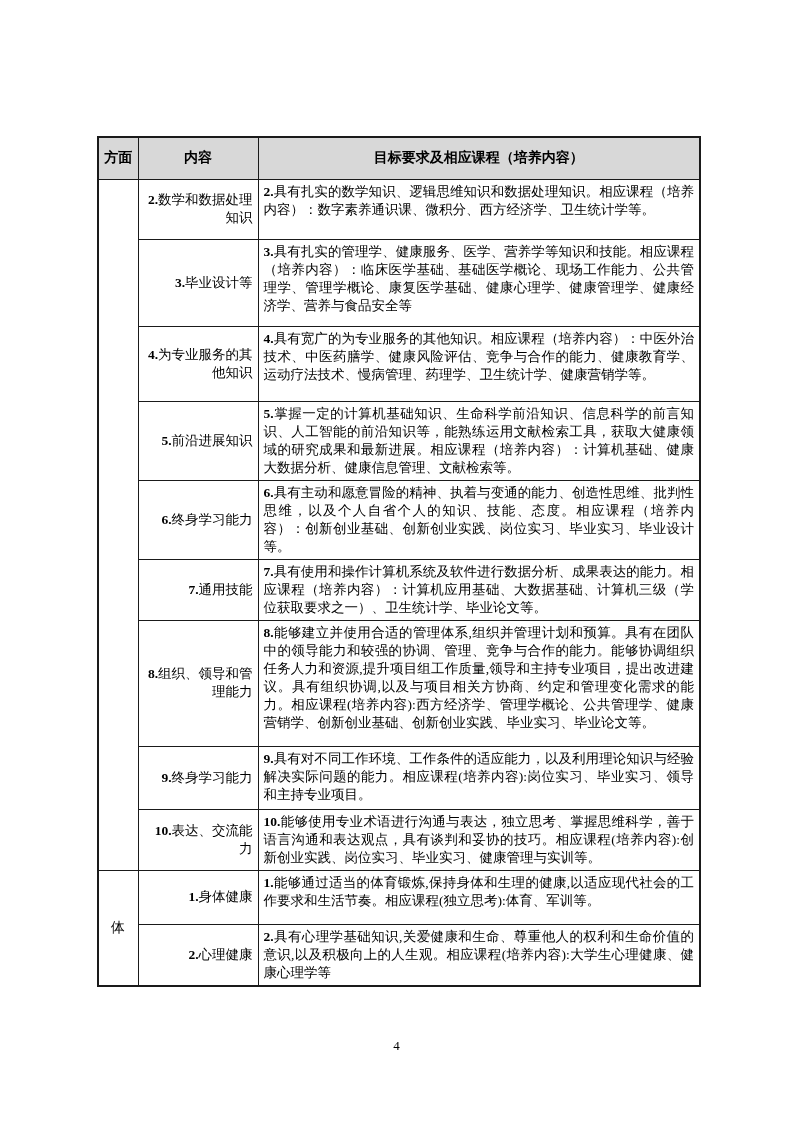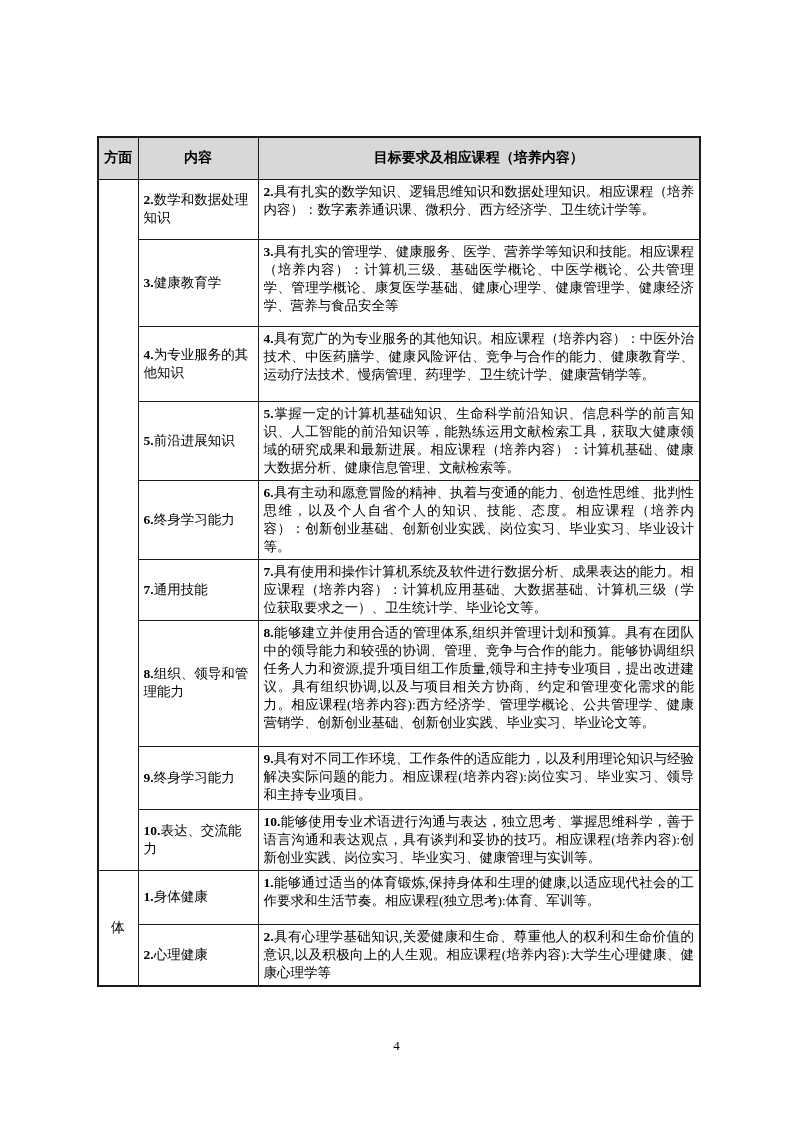--- a/index.html
+++ b/index.html
@@ -31,21 +31,21 @@
   }
   col.c-aspect{width:40px;}
   col.c-item{width:120px;}
   col.c-req{width:442px;}
 
   td.aspect{
     text-align:center;vertical-align:middle;
     font-size:14px;letter-spacing:1px;
   }
   td.item{
-    vertical-align:middle;text-align:left;
+    vertical-align:middle;text-align:right;
   }
   td.req{
     vertical-align:top;text-align:justify;margin-left:44px;
   }
   .num{font-weight:bold;}
 
   tr.r0{height:60px;}
   tr.r1{height:87px;}
   tr.r2{height:75px;}
   tr.r3{height:75px;}
@@ -80,22 +80,22 @@
         <th>目标要求及相应课程（培养内容）</th>
       </tr>
     </thead>
     <tbody>
       <tr class="r0">
         <td class="aspect" rowspan="9"></td>
         <td class="item"><span class="num">2.</span><span>数学和数据处理知识</span></td>
         <td class="req"><span class="num">2.</span><span>具有扎实的数学知识、逻辑思维知识和数据处理知识。相应课程（培养内容）：数字素养通识课、微积分、西方经济学、卫生统计学等。</span></td>
       </tr>
       <tr class="r1">
-        <td class="item"><span class="num">3.</span><span>健康教育学</span></td>
-        <td class="req"><span class="num">3.</span><span>具有扎实的管理学、健康服务、医学、营养学等知识和技能。相应课程（培养内容）：计算机三级、基础医学概论、中医学概论、公共管理学、管理学概论、康复医学基础、健康心理学、健康管理学、健康经济学、营养与食品安全等</span></td>
+        <td class="item"><span class="num">3.</span><span>毕业设计等</span></td>
+        <td class="req"><span class="num">3.</span><span>具有扎实的管理学、健康服务、医学、营养学等知识和技能。相应课程（培养内容）：临床医学基础、基础医学概论、现场工作能力、公共管理学、管理学概论、康复医学基础、健康心理学、健康管理学、健康经济学、营养与食品安全等</span></td>
       </tr>
       <tr class="r2">
         <td class="item"><span class="num">4.</span><span>为专业服务的其他知识</span></td>
         <td class="req"><span class="num">4.</span><span>具有宽广的为专业服务的其他知识。相应课程（培养内容）：中医外治技术、中医药膳学、健康风险评估、竞争与合作的能力、健康教育学、运动疗法技术、慢病管理、药理学、卫生统计学、健康营销学等。</span></td>
       </tr>
       <tr class="r3">
         <td class="item"><span class="num">5.</span><span>前沿进展知识</span></td>
         <td class="req"><span class="num">5.</span><span>掌握一定的计算机基础知识、生命科学前沿知识、信息科学的前言知识、人工智能的前沿知识等，能熟练运用文献检索工具，获取大健康领域的研究成果和最新进展。相应课程（培养内容）：计算机基础、健康大数据分析、健康信息管理、文献检索等。</span></td>
       </tr>
       <tr class="r4">

